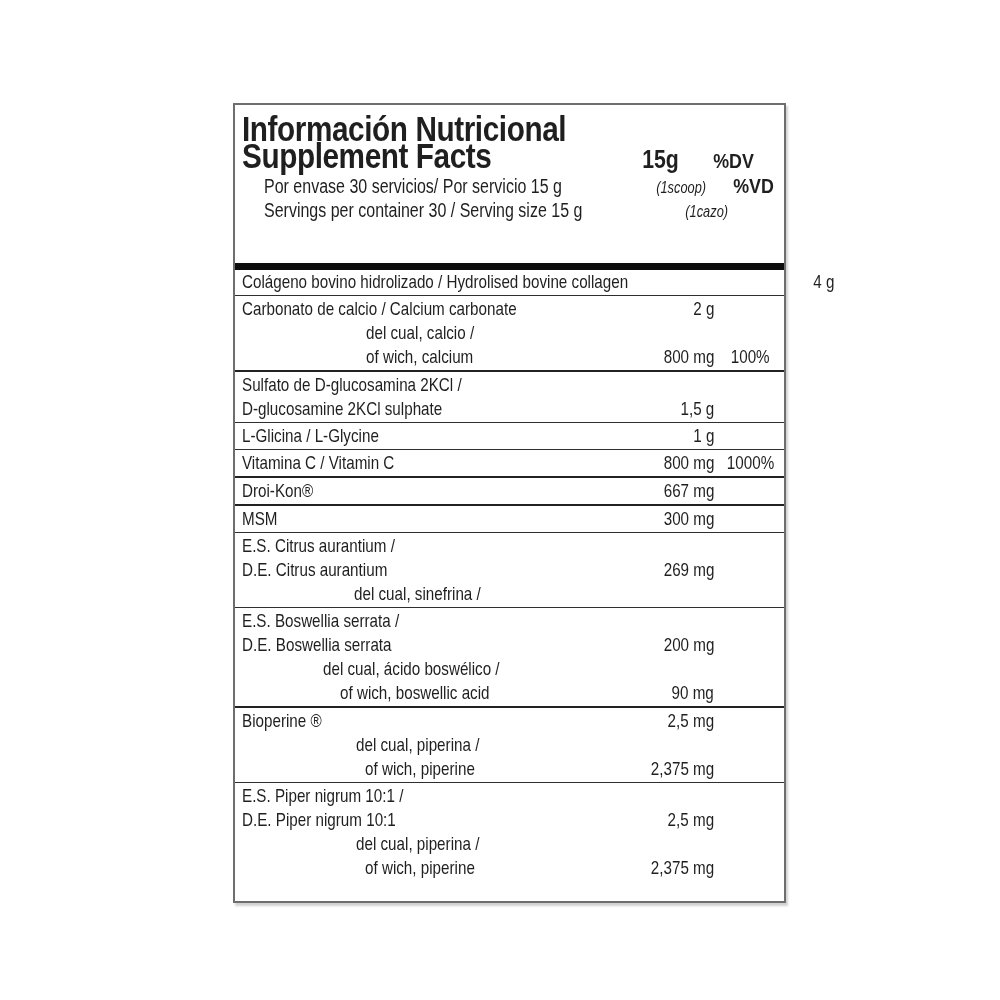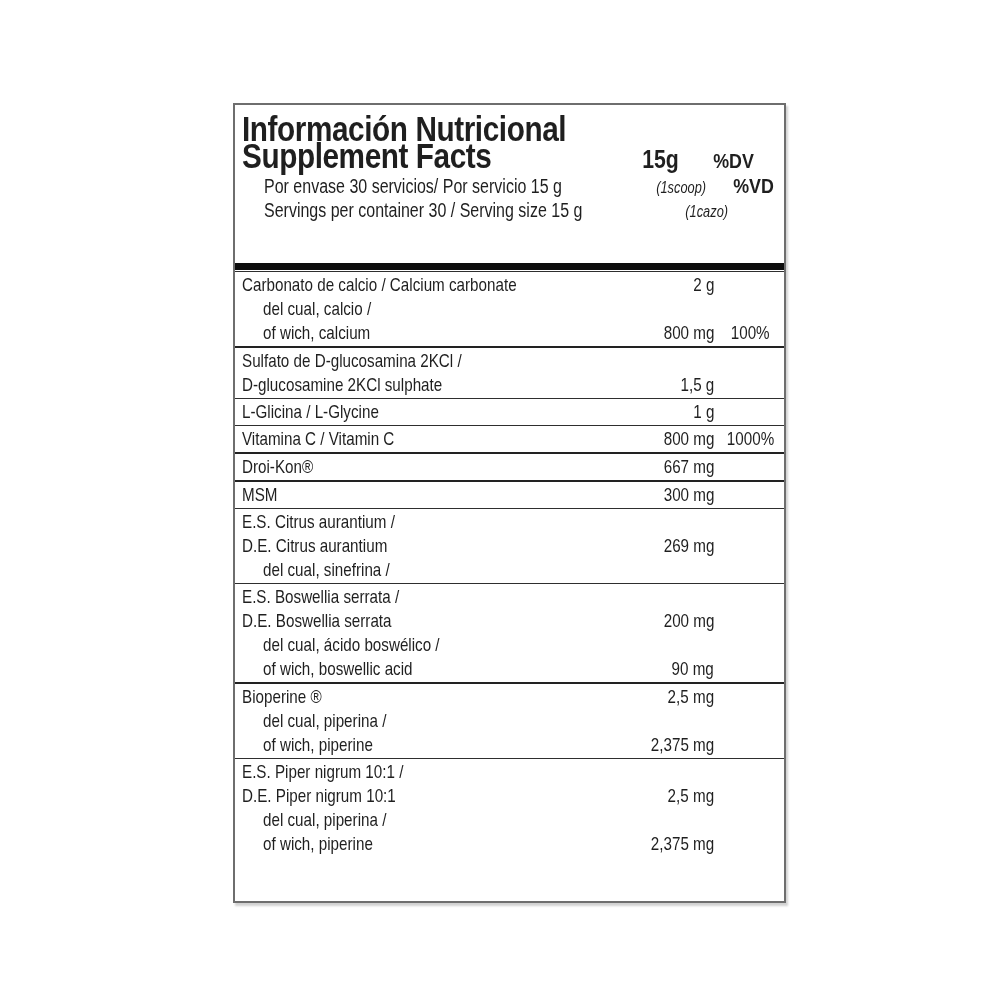--- a/index.html
+++ b/index.html
@@ -31,21 +31,21 @@
   .dv-head    { font-size:21px; font-weight:bold; }
   .serving-line { font-size:20px; line-height:24px;margin-left:22px; }
   .scoop-line   { font-size:16px;font-style:italic; }
 
   .thickbar { height:7px; background:#0d0d0d; margin-top:41px; }
 
   .rows { }
   .irow { display:grid; grid-template-columns:1fr 110px 62px; align-items:baseline;
           padding:0 8px 0 7px; font-size:19px; line-height:24px; }
   .irow .name   { text-align:left; overflow:visible; }
-  .irow .name.indent { padding-left:21px; }
+  .irow .name.indent { padding-left:21px;text-align:center; }
   .irow .amount { text-align:right; }
   .irow .dv     { text-align:center; }
 
   .sep-thin  { border-top:1px solid #2e2e2e; margin:1px 0; }
   .sep-thick { border-top:2px solid #222222; margin:1px 0; }
 </style>
 </head>
 <body>
 
 <div class="stage">
@@ -91,20 +91,25 @@
         <div class="hcol-mid scoop-line">
           <span class="cond-c">(1cazo)</span>
         </div>
         <div class="hcol-dv"></div>
       </div>
     </div>
 
     <div class="thickbar"></div>
 
     <div class="rows" id="rows">
+        <div class="irow">
+          <div class="name"><span class="cond">Colágeno bovino hidrolizado / Hydrolised bovine collagen</span></div>
+          <div class="amount"><span class="cond-r">4 g</span></div>
+          <div class="dv"></div>
+        </div>
         <div class="sep-thin"></div>
         <div class="irow">
           <div class="name"><span class="cond">Carbonato de calcio / Calcium carbonate</span></div>
           <div class="amount"><span class="cond-r">2 g</span></div>
           <div class="dv"></div>
         </div>
         <div class="irow">
           <div class="name indent"><span class="cond">del cual, calcio /</span></div>
           <div class="amount"></div>
           <div class="dv"></div>

